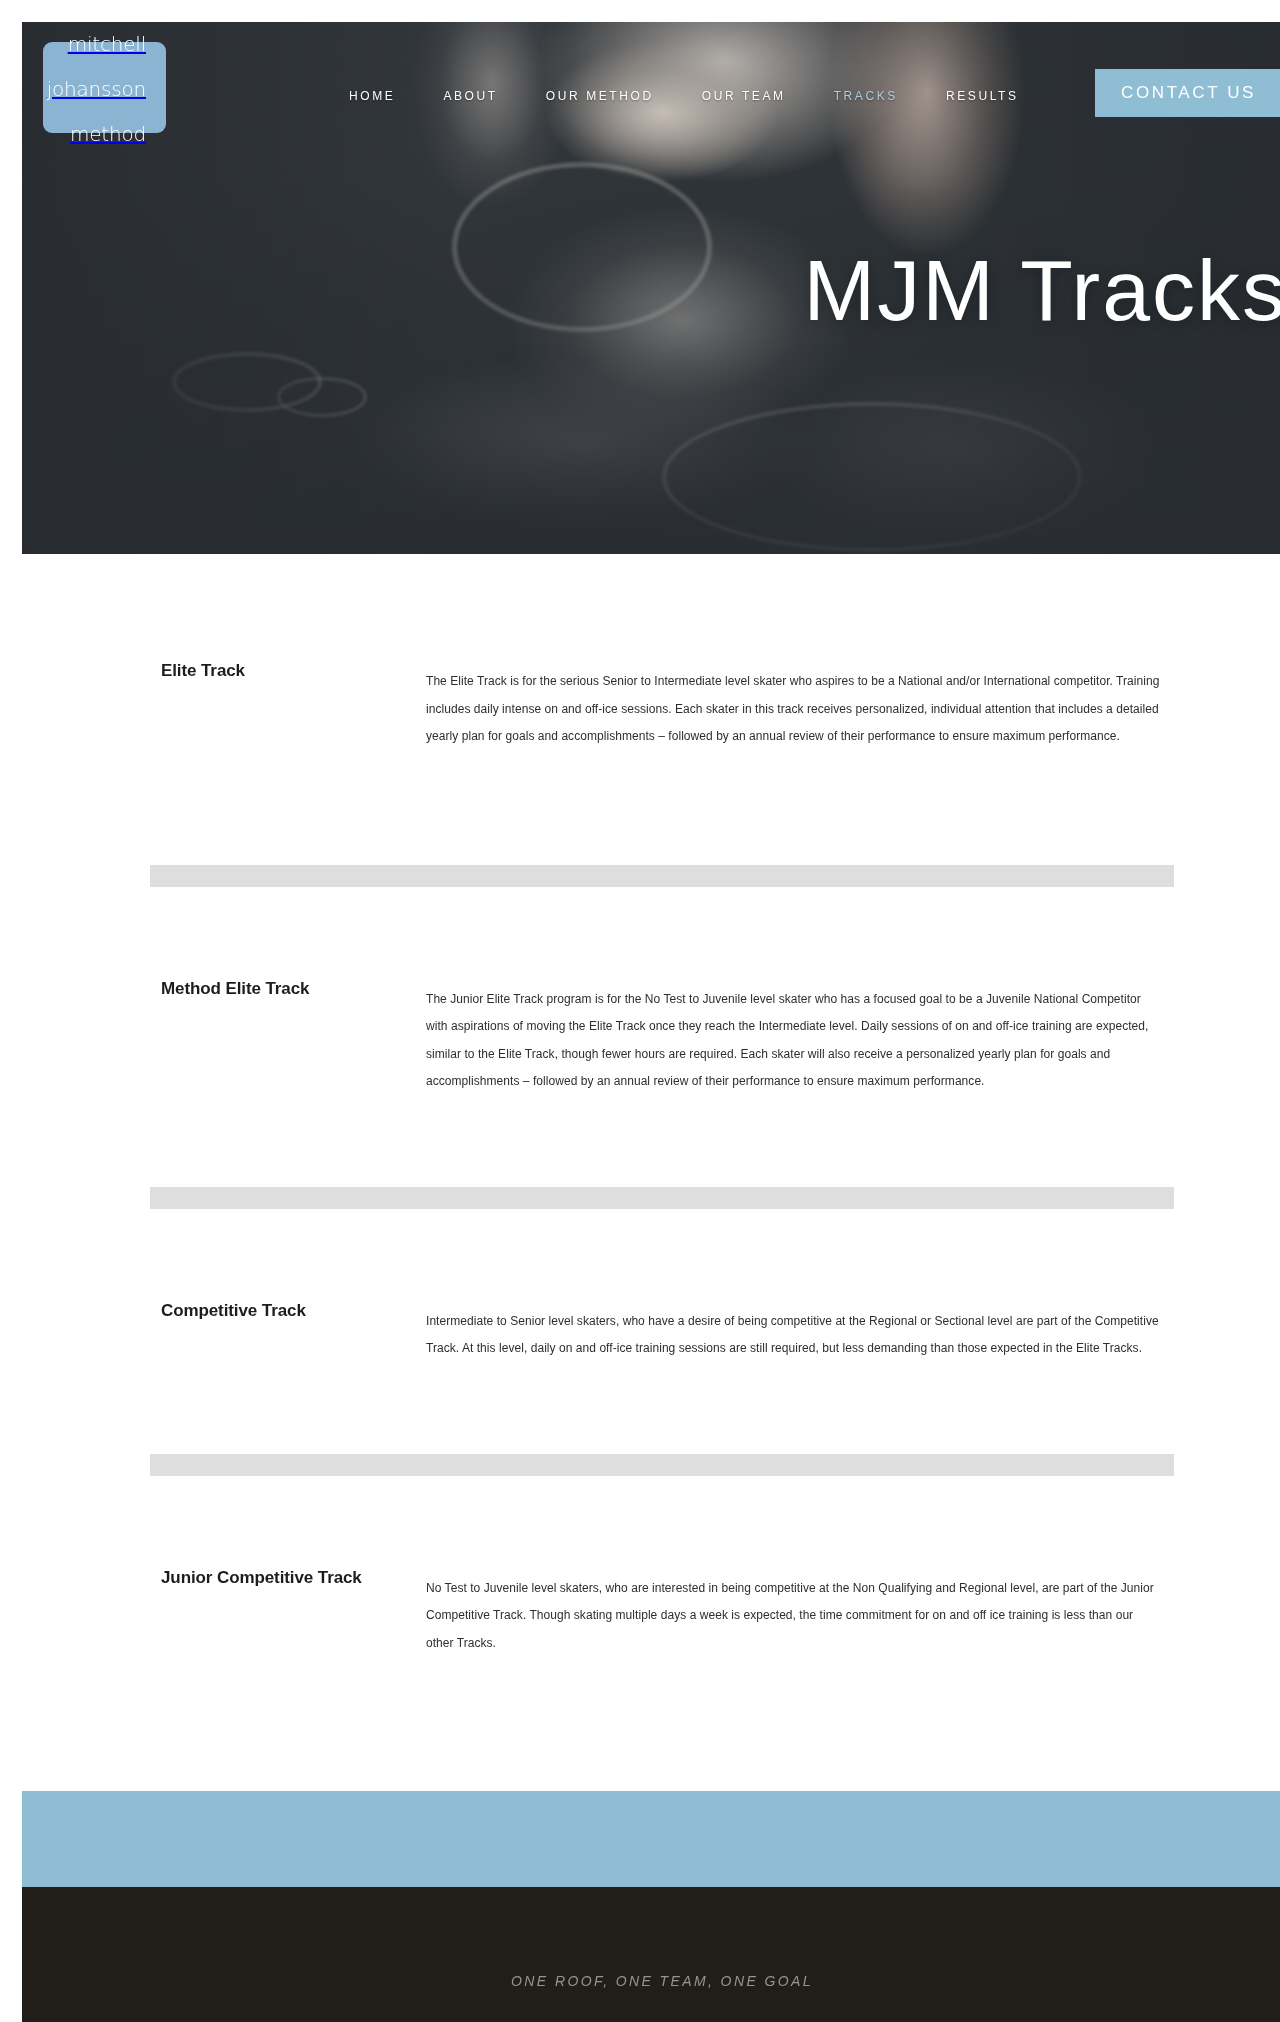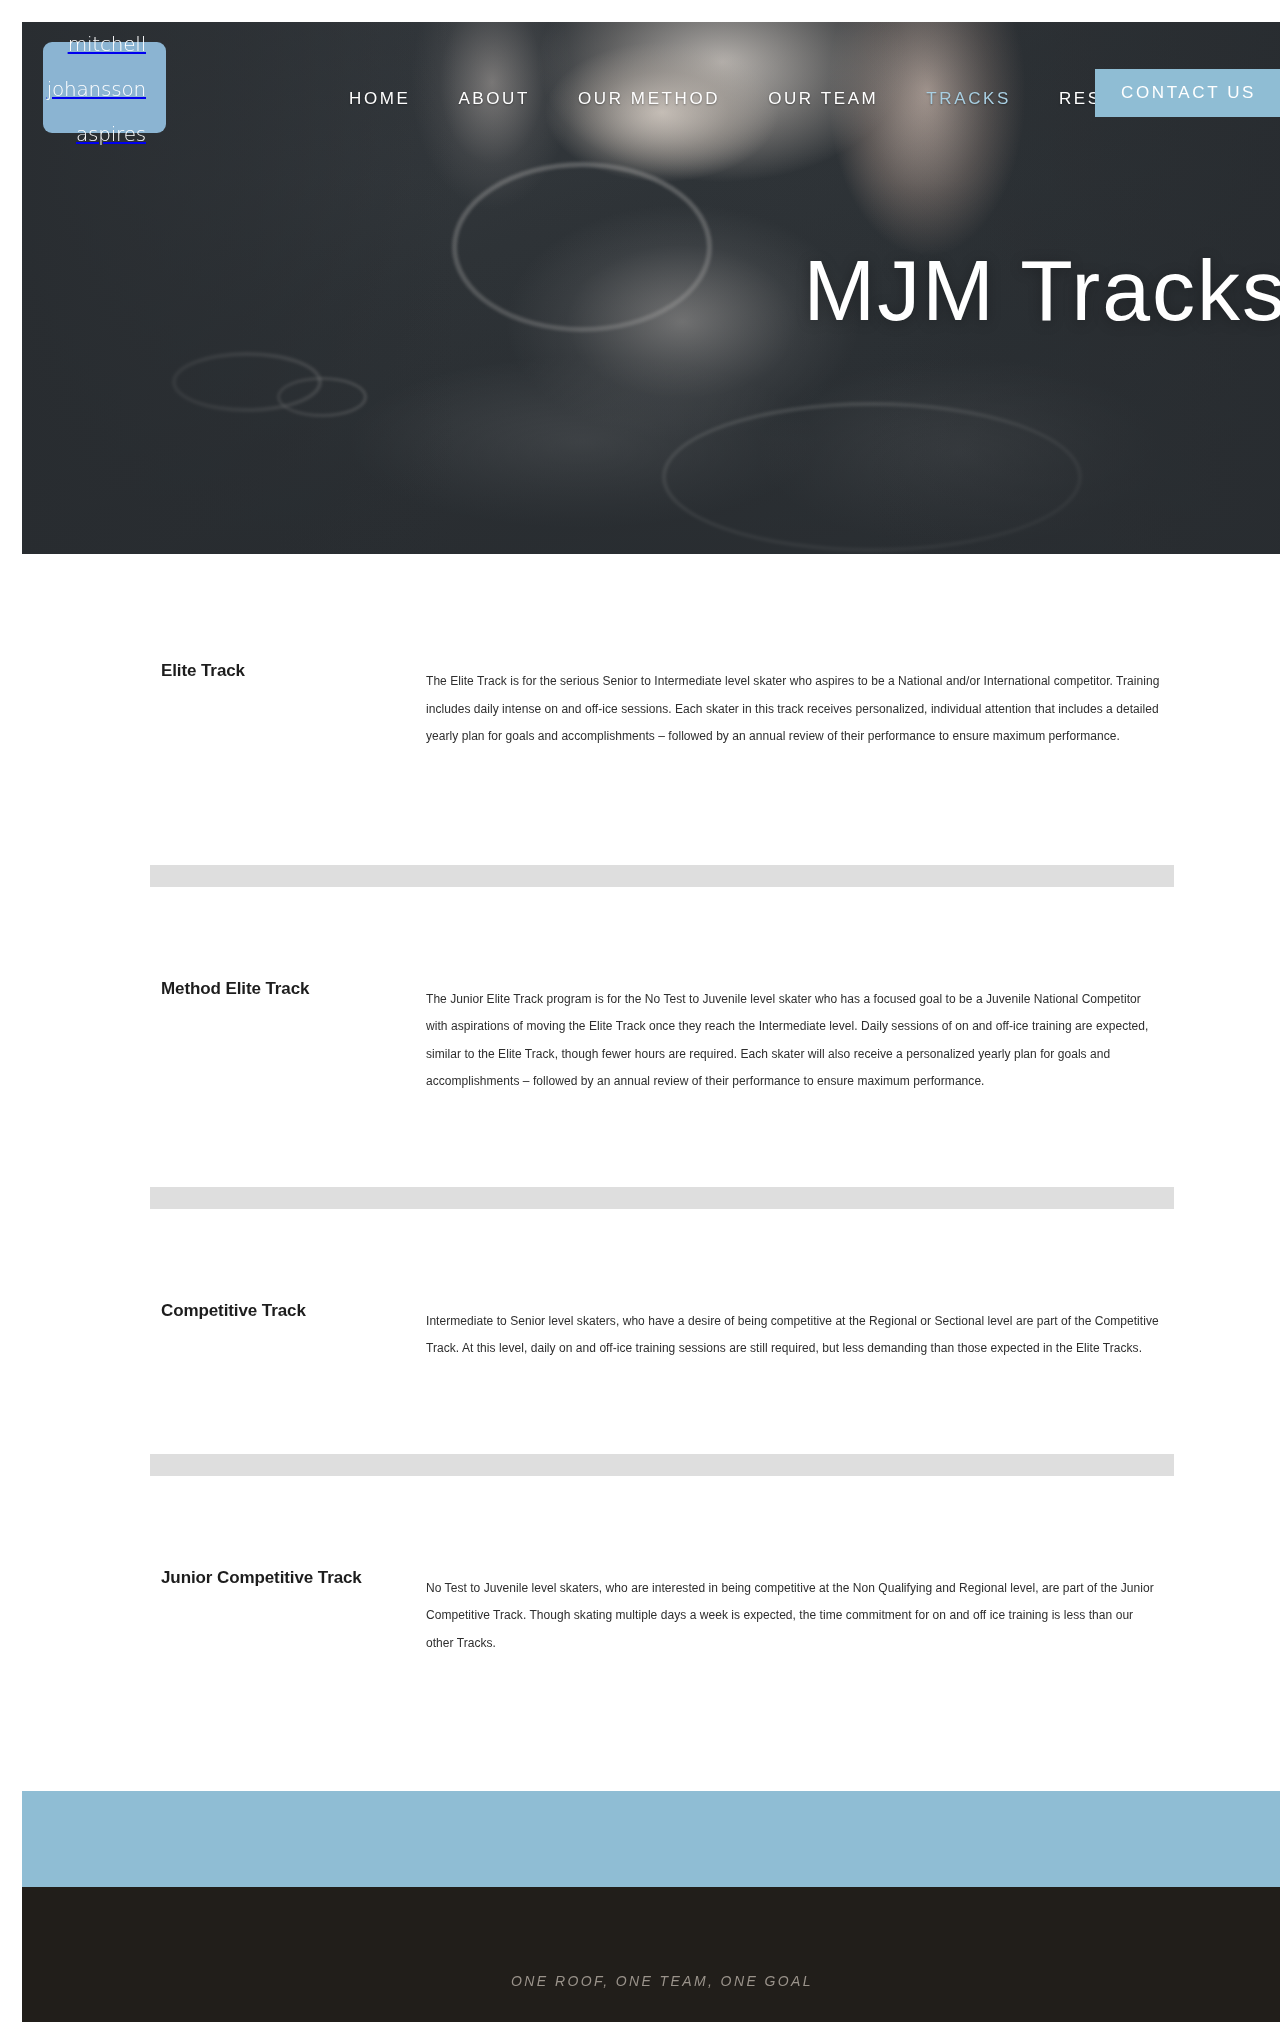--- a/index.html
+++ b/index.html
@@ -83,21 +83,21 @@
   .nav-links {
     position: absolute;
     left: 292px;
     top: 56px;
     display: flex;
     align-items: center;
     gap: 0;
   }
   .nav-link {
     color: #ffffff;
-    font-size: 17px;
+    font-size: 12px;
     letter-spacing: 2.6px;
     text-transform: uppercase;
     text-decoration: none;
     padding: 0 24px;
     white-space: nowrap;
     cursor: pointer;
     text-shadow: 0 1px 2px rgba(0,0,0,0.35);
   }
   .nav-link.active { color: #a9cfe2; }
   .contact-btn {
@@ -231,21 +231,21 @@
     <div class="hero-lace" style="left:255px; top:355px; width:90px; height:40px; border-width:3px;"></div>
     <div class="hero-lace" style="left:430px; top:140px; width:260px; height:170px; border-width:5px; border-color:rgba(235,232,228,0.26);"></div>
     <div class="hero-lace" style="left:640px; top:380px; width:420px; height:150px; border-width:4px; border-color:rgba(225,222,218,0.22);"></div>
   </div>
   <div class="hero-vignette"></div>
 
   <nav class="nav">
     <a class="logo" href="#">
       <span class="logo-line">mitchell</span>
       <span class="logo-line">johansson</span>
-      <span class="logo-line">aspires</span>
+      <span class="logo-line">method</span>
     </a>
 
     <div class="nav-links">
       <a class="nav-link" href="#">HOME</a>
       <a class="nav-link" href="#">ABOUT</a>
       <a class="nav-link" href="#">OUR METHOD</a>
       <a class="nav-link" href="#">OUR TEAM</a>
       <a class="nav-link active" href="#">TRACKS</a>
       <a class="nav-link" href="#">RESULTS</a>
     </div>

